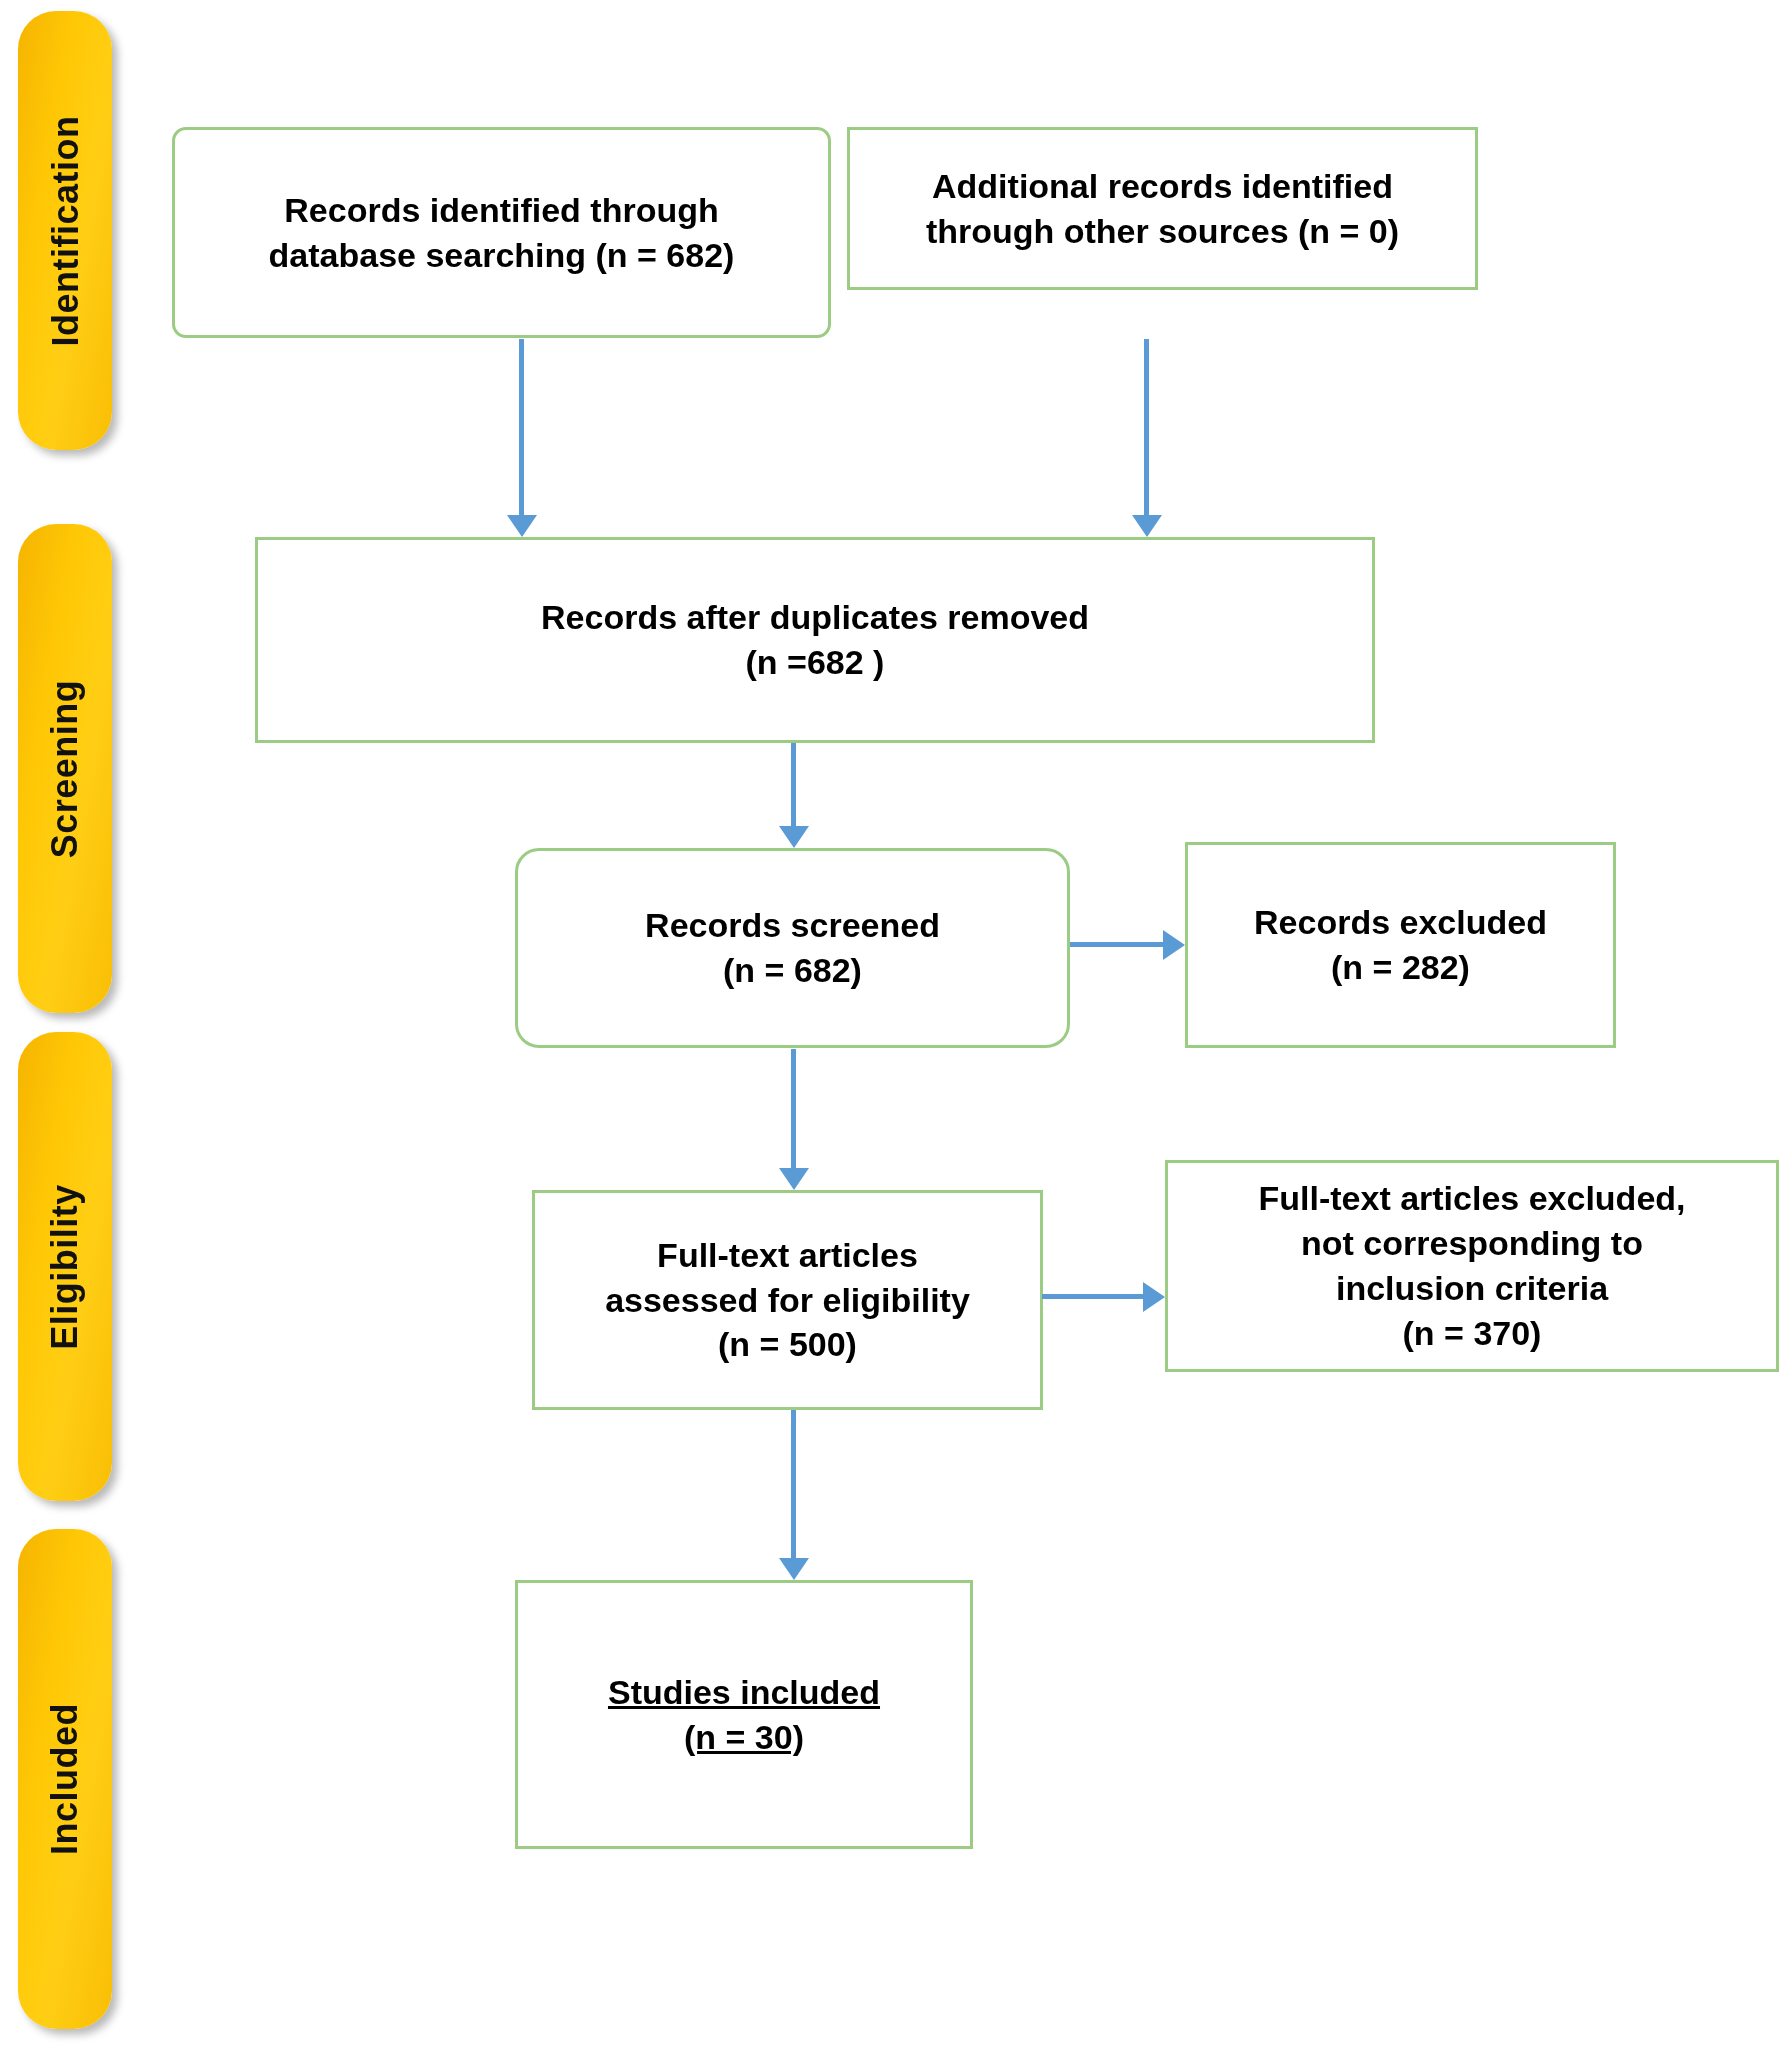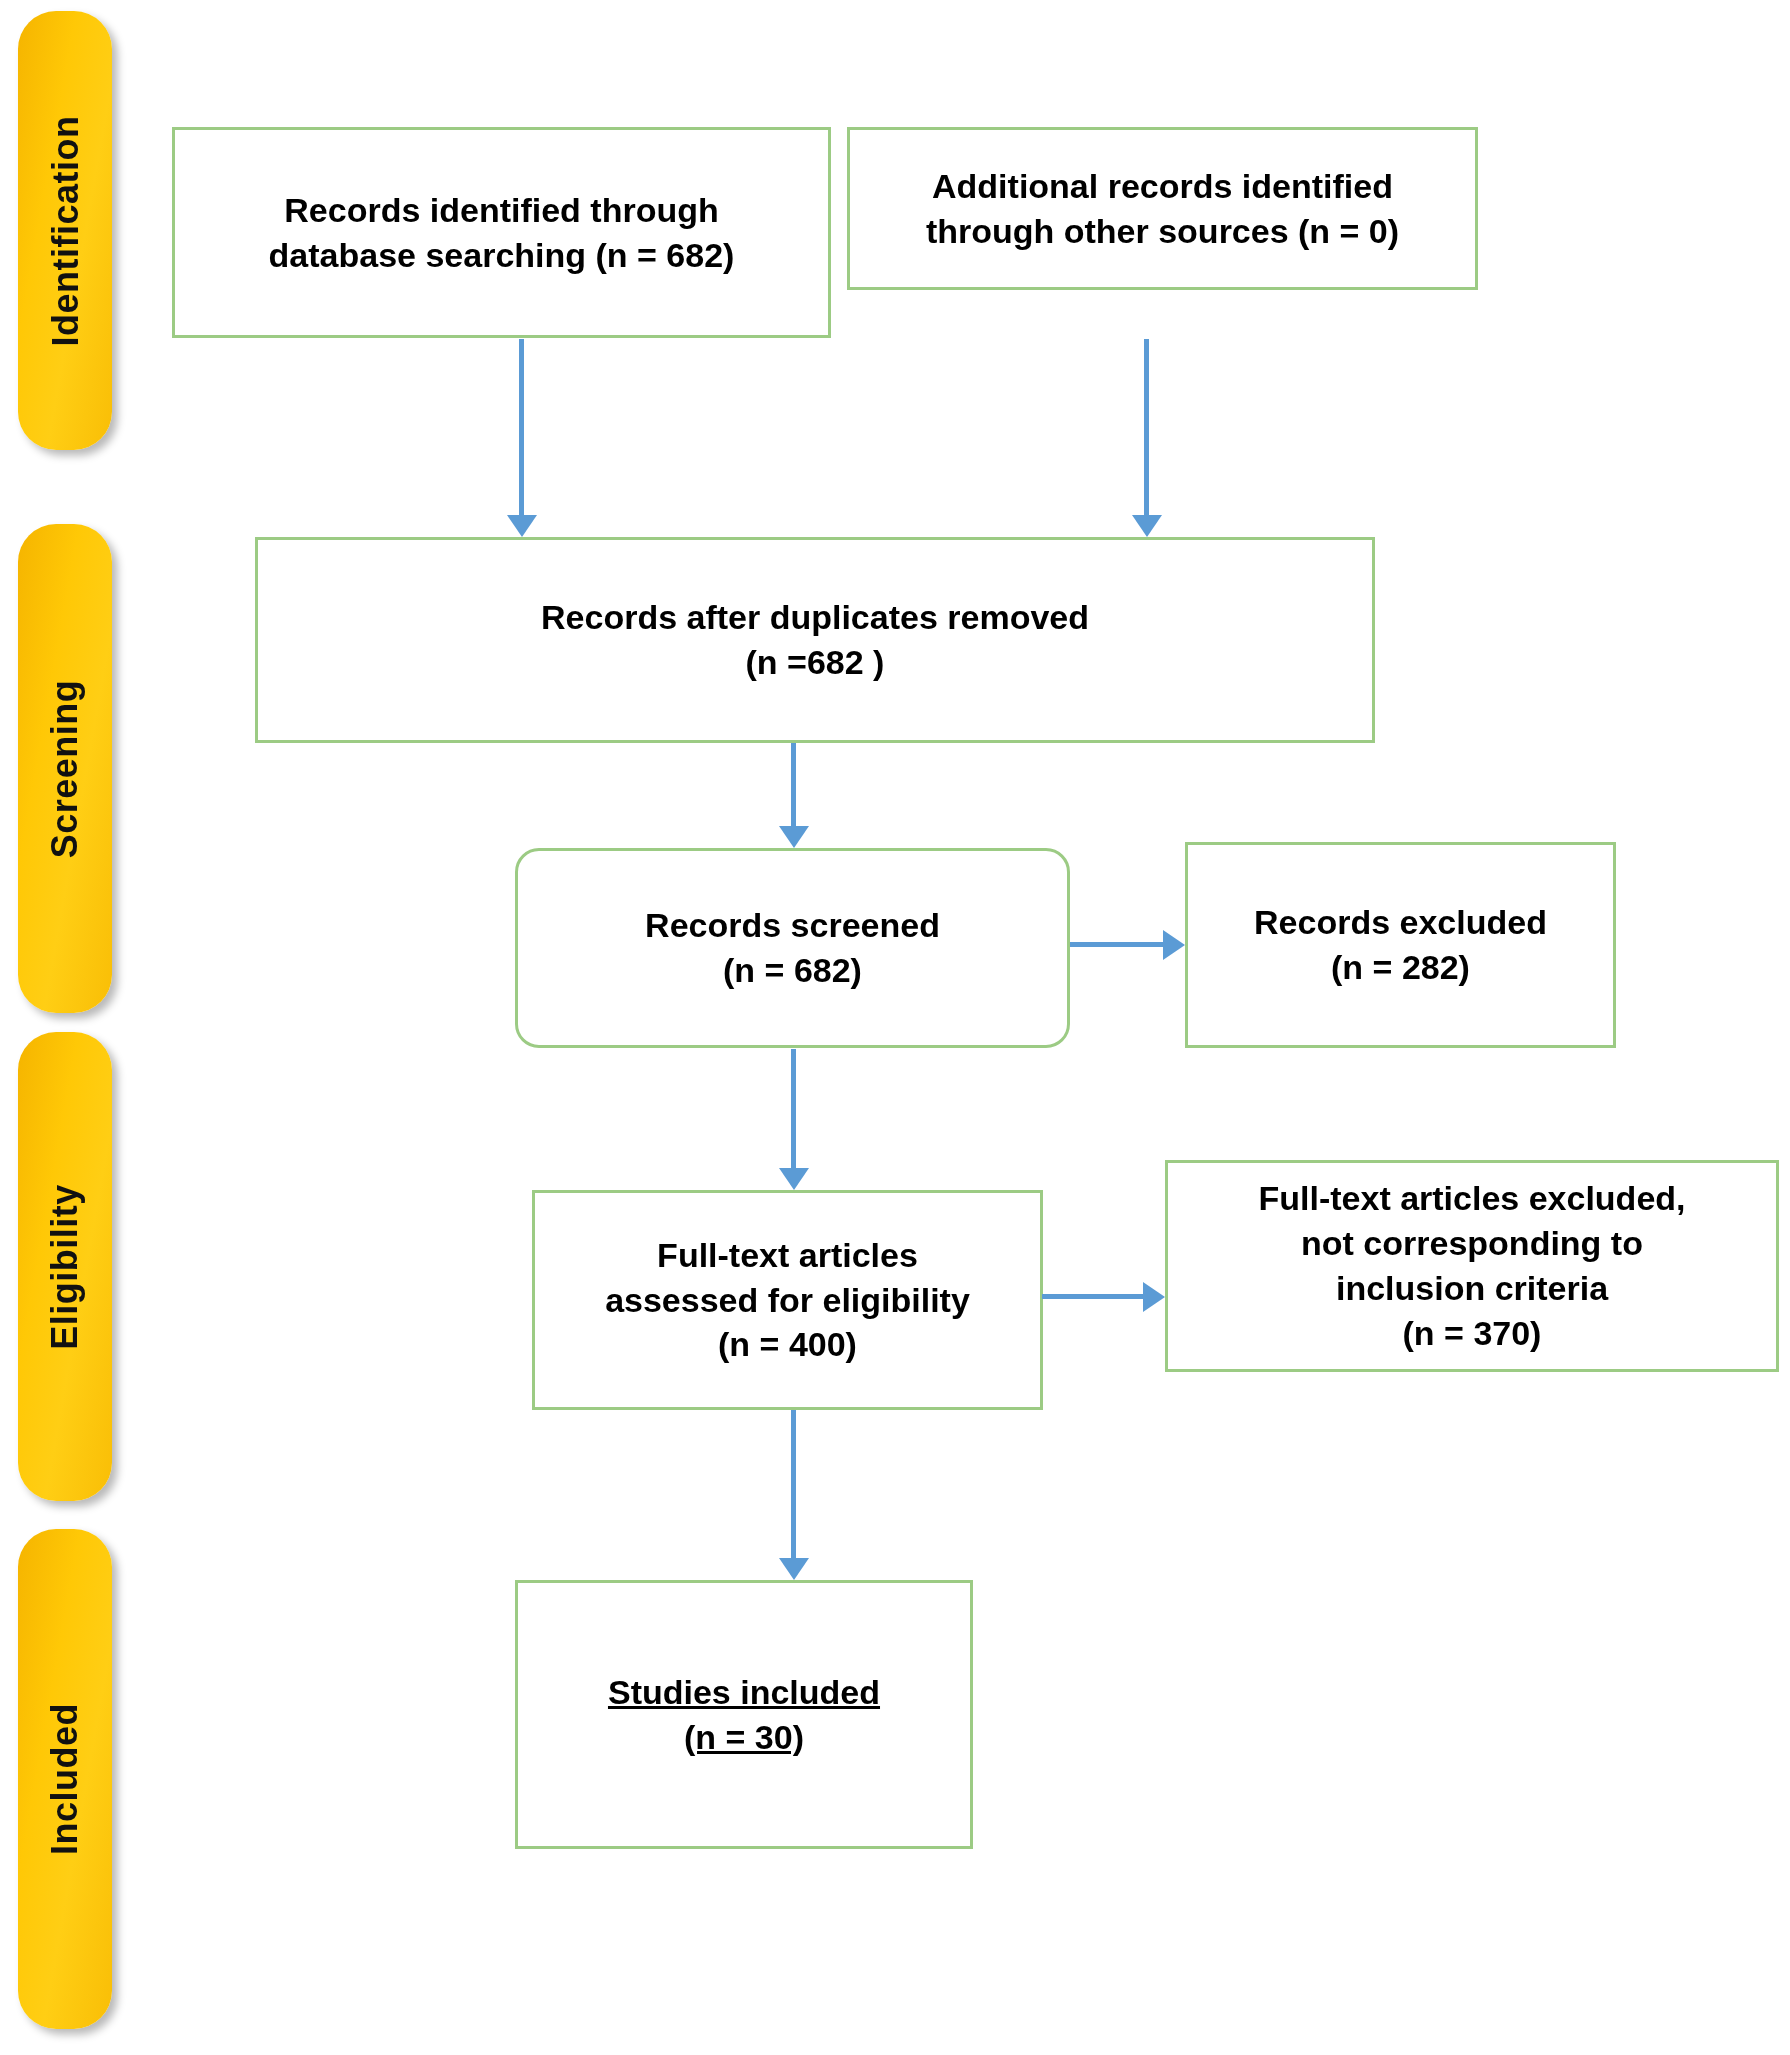--- a/index.html
+++ b/index.html
@@ -97,21 +97,21 @@
   </div>
 
   <div class="stage-tab" style="left:18px; top:1032px; width:94px; height:469px;">
     <span class="stage-tab-label">Eligibility</span>
   </div>
 
   <div class="stage-tab" style="left:18px; top:1529px; width:94px; height:500px;">
     <span class="stage-tab-label">Included</span>
   </div>
 
-  <div class="flow-box" style="left:172px; top:127px; width:659px; height:211px;">
+  <div class="flow-box" style="left:172px; top:127px; width:659px; height:211px;border-radius:14px;">
     <span class="flow-box-text">Records identified through
 database searching (n = 682)</span>
   </div>
 
   <div class="flow-box" style="left:847px; top:127px; width:631px; height:163px;">
     <span class="flow-box-text">Additional records identified
 through other sources (n = 0)</span>
   </div>
 
   <div class="flow-box" style="left:255px; top:537px; width:1120px; height:206px;">
@@ -125,21 +125,21 @@
   </div>
 
   <div class="flow-box" style="left:1185px; top:842px; width:431px; height:206px;">
     <span class="flow-box-text">Records excluded
 (n = 282)</span>
   </div>
 
   <div class="flow-box" style="left:532px; top:1190px; width:511px; height:220px;">
     <span class="flow-box-text">Full-text articles
 assessed for eligibility
-(n = 400)</span>
+(n = 500)</span>
   </div>
 
   <div class="flow-box" style="left:1165px; top:1160px; width:614px; height:212px;">
     <span class="flow-box-text">Full-text articles excluded,
 not corresponding to
 inclusion criteria
 (n = 370)</span>
   </div>
 
   <div class="flow-box" style="left:515px; top:1580px; width:458px; height:269px;text-decoration:underline;">

